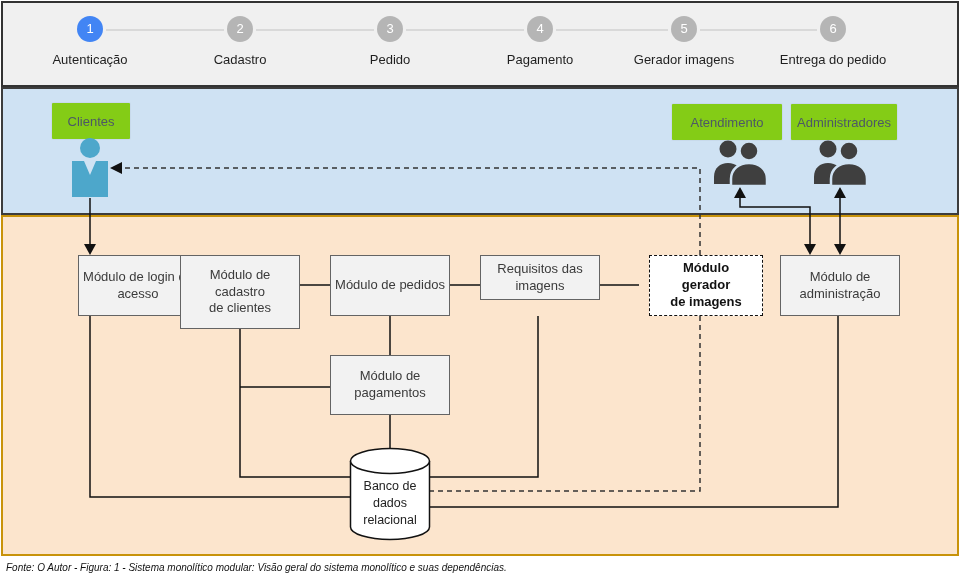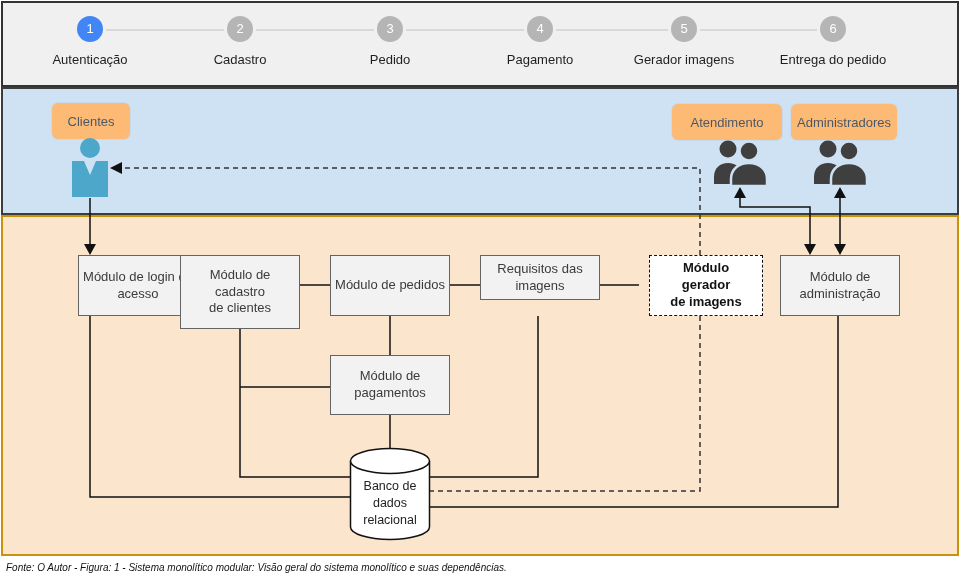--- a/index.html
+++ b/index.html
@@ -16,21 +16,21 @@
   .step{position:absolute;top:16px;width:140px;text-align:center;z-index:2;}
   .step-circle{
     width:26px;height:26px;border-radius:50%;margin:0 auto;background:#b5b5b5;
     color:#ffffff;font-size:13px;line-height:26px;text-align:center;
   }
   .step.active .step-circle{background:#4285f4;}
   .step-label{margin-top:10px;font-size:13px;color:#1f1f1f;}
   .step-line{position:absolute;top:29px;height:2px;background:#d9d9d9;z-index:1;}
   
   .pill{
-    position:absolute;height:36px;background:#fdba74;border-radius:6px;
+    position:absolute;height:36px;background:#84cc16;border-radius:1px;
     display:flex;align-items:center;justify-content:center;
     font-size:13px;color:#4d5866;z-index:2;box-shadow:0 0 0 1px rgba(0,0,0,0.03);
   }
   .actor-icon{position:absolute;z-index:2;}
   
   .node{
     position:absolute;box-sizing:border-box;background:#f2f2f2;border:1px solid #646464;
     display:flex;align-items:center;justify-content:center;text-align:center;
     font-size:13px;line-height:1.3;color:#3b3b3b;white-space:pre-line;z-index:2;padding:2px;
   }

